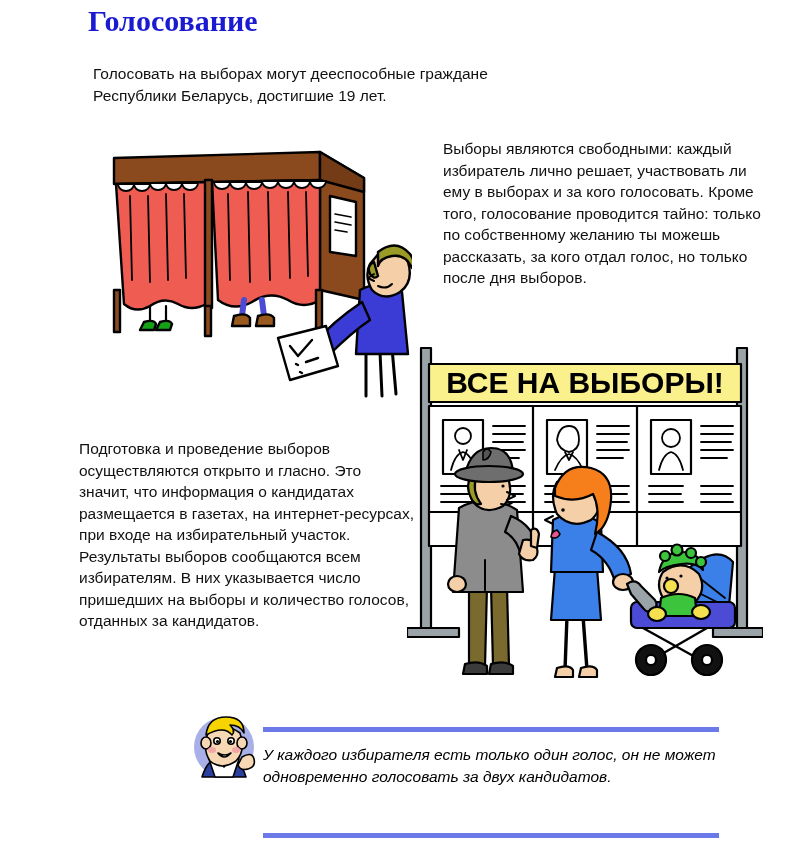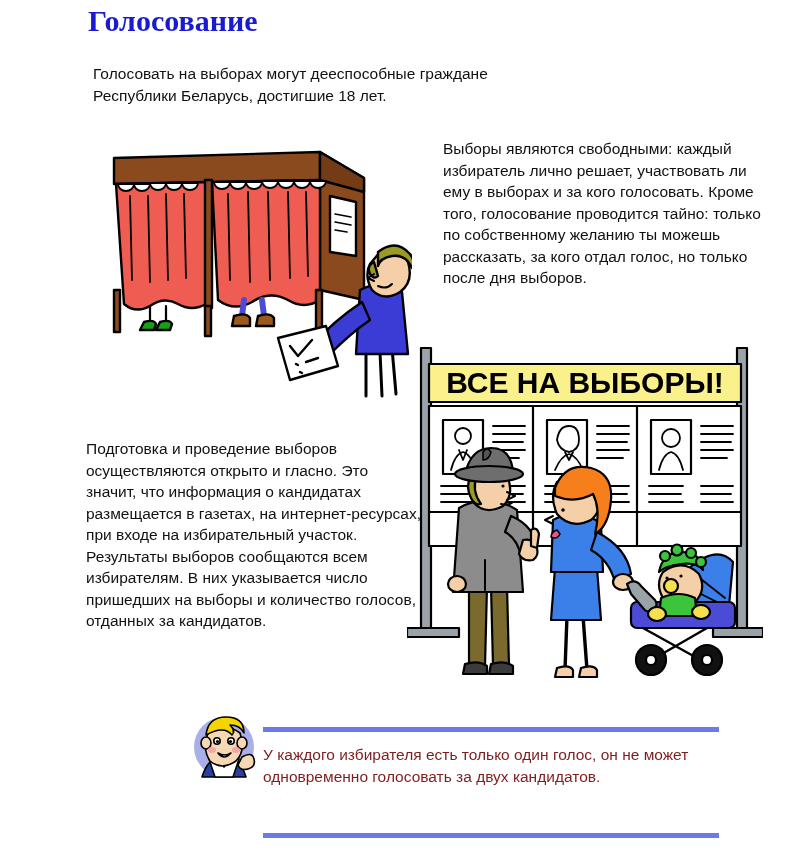--- a/index.html
+++ b/index.html
@@ -49,21 +49,21 @@
     top: 63px;
     width: 470px;
   }
   .para-right {
     left: 437px;
     top: 138px;
     width: 330px;
     margin-left: 6px;
   }
   .para-left {
-    left: 86px;
+    left: 79px;
     top: 438px;
     width: 335px;
   }
 
   
   .callout {
     position: absolute;
     left: 184px;
     top: 702px;
     width: 600px;
@@ -78,21 +78,22 @@
   }
   .callout-rule.top { top: 25px; }
   .callout-rule.bottom { top: 131px; }
   .callout-text {
     position: absolute;
     left: 79px;
     top: 42px;
     width: 470px;
     font-size: 15.5px;
     line-height: 22px;
-    color: #7f1d1d;
+    font-style: italic;
+    color: #000000;
     white-space: pre-line;
   }
 
   
   .mascot {
     position: absolute;
     left: 0px;
     top: 3px;
     width: 80px;
     height: 80px;
@@ -104,21 +105,21 @@
   .illus-board { left: 407px; top: 340px; width: 356px; height: 350px; }
 </style>
 </head>
 <body>
 
 <div class="page">
 
   <div class="page-title">Голосование</div>
 
   <div class="para para-intro">    Голосовать на выборах могут дееспособные граждане
-Республики Беларусь, достигшие 18 лет.</div>
+Республики Беларусь, достигшие 19 лет.</div>
 
   <div class="illus illus-booth">
     <svg viewBox="0 0 320 260" width="320" height="260" xmlns="http://www.w3.org/2000/svg">
       <g stroke="#000" stroke-width="2.4" stroke-linejoin="round" stroke-linecap="round">
 
         <polygon points="228,12 272,38 272,160 228,150" fill="#8a4a1e"></polygon>
 
         <polygon points="22,18 228,12 228,40 22,44" fill="#8a4a1e"></polygon>
         <polygon points="228,12 272,38 272,52 228,40" fill="#733c17"></polygon>
 

